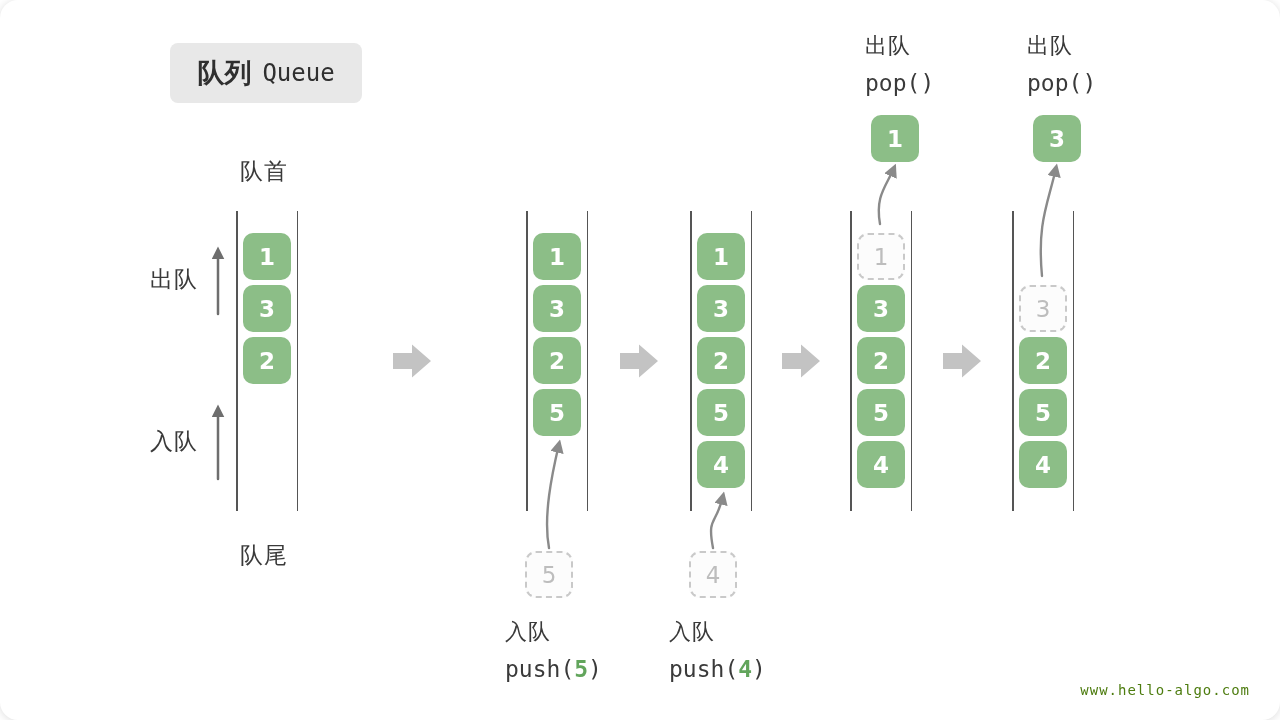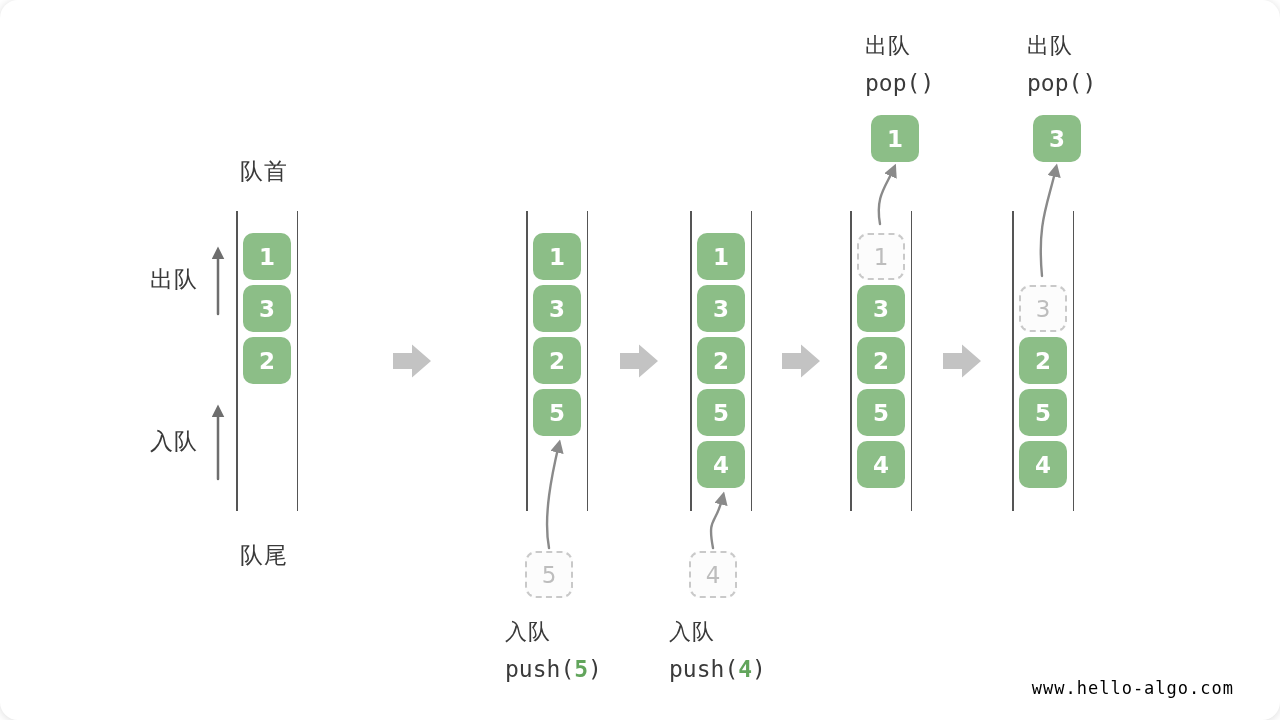--- a/index.html
+++ b/index.html
@@ -21,28 +21,32 @@
   .cell{position:absolute;width:48px;height:47px;border-radius:10px;background:var(--cell-green);
         color:var(--cell-text);display:flex;align-items:center;justify-content:center;
         font-family:"DejaVu Sans",sans-serif;font-size:23px;font-weight:bold}
   .cell.ghost{background:#fcfcfc;border:2px dashed var(--ghost-border);color:var(--ghost-text);
               font-weight:normal;border-radius:11px}
   .oplabel{position:absolute;color:var(--text-dark);white-space:nowrap}
   .op-zh{font-size:22px;letter-spacing:1px}
   .op-code{margin-top:9px;font-family:"DejaVu Sans Mono","Liberation Mono",monospace;font-size:23px}
   .op-code .arg{color:var(--arg-green);font-weight:bold}
   #overlay{position:absolute;left:0;top:0;pointer-events:none}
-  .watermark{position:absolute;right:46px;bottom:22px;font-family:"DejaVu Sans Mono","Liberation Mono",monospace;
-             font-size:17px;color:#000000;letter-spacing:1px}
+  .watermark{position:absolute;right:30px;bottom:22px;font-family:"DejaVu Sans Mono","Liberation Mono",monospace;
+             font-size:14px;color:#4d7c0f;letter-spacing:1px}
 </style>
 </head>
 <body>
 
 <div class="canvas">
 
+  <div class="title-box">
+    <span class="title-zh">队列</span>
+    <span class="title-en">Queue</span>
+  </div>
 
   <div class="zh" style="left:240px;top:156px">队首</div>
   <div class="zh" style="left:240px;top:540px">队尾</div>
   <div class="zh" style="left:150px;top:264px">出队</div>
   <div class="zh" style="left:150px;top:426px">入队</div>
 
   <div id="columns">
       <div class="vline" style="left: 236px;"></div>
       <div class="vline" style="left: 296.5px;"></div>
       <div class="cell" style="left: 243px; top: 233px;">1</div>

